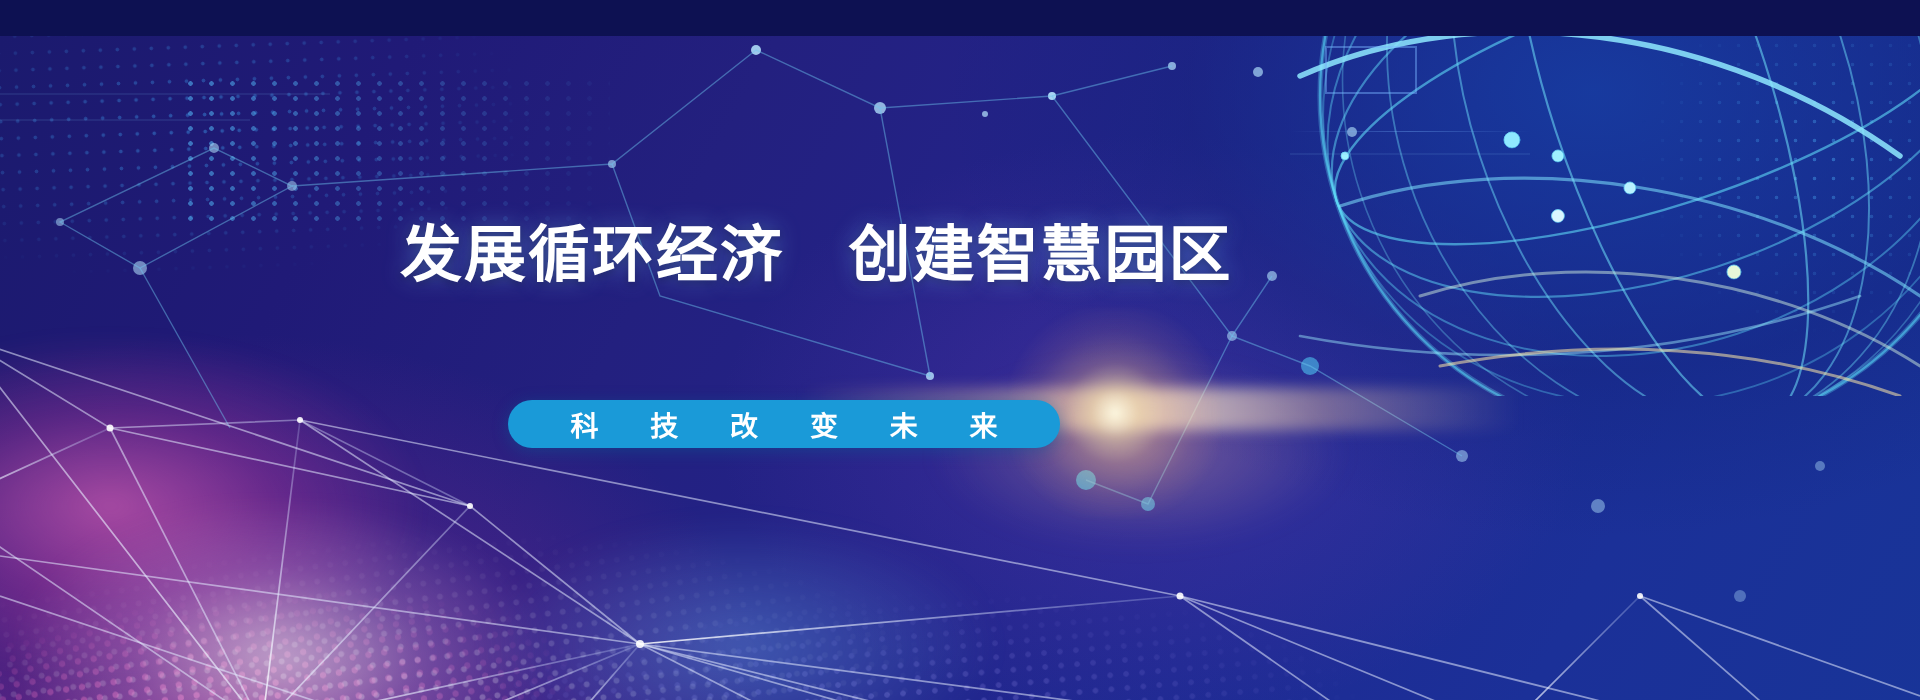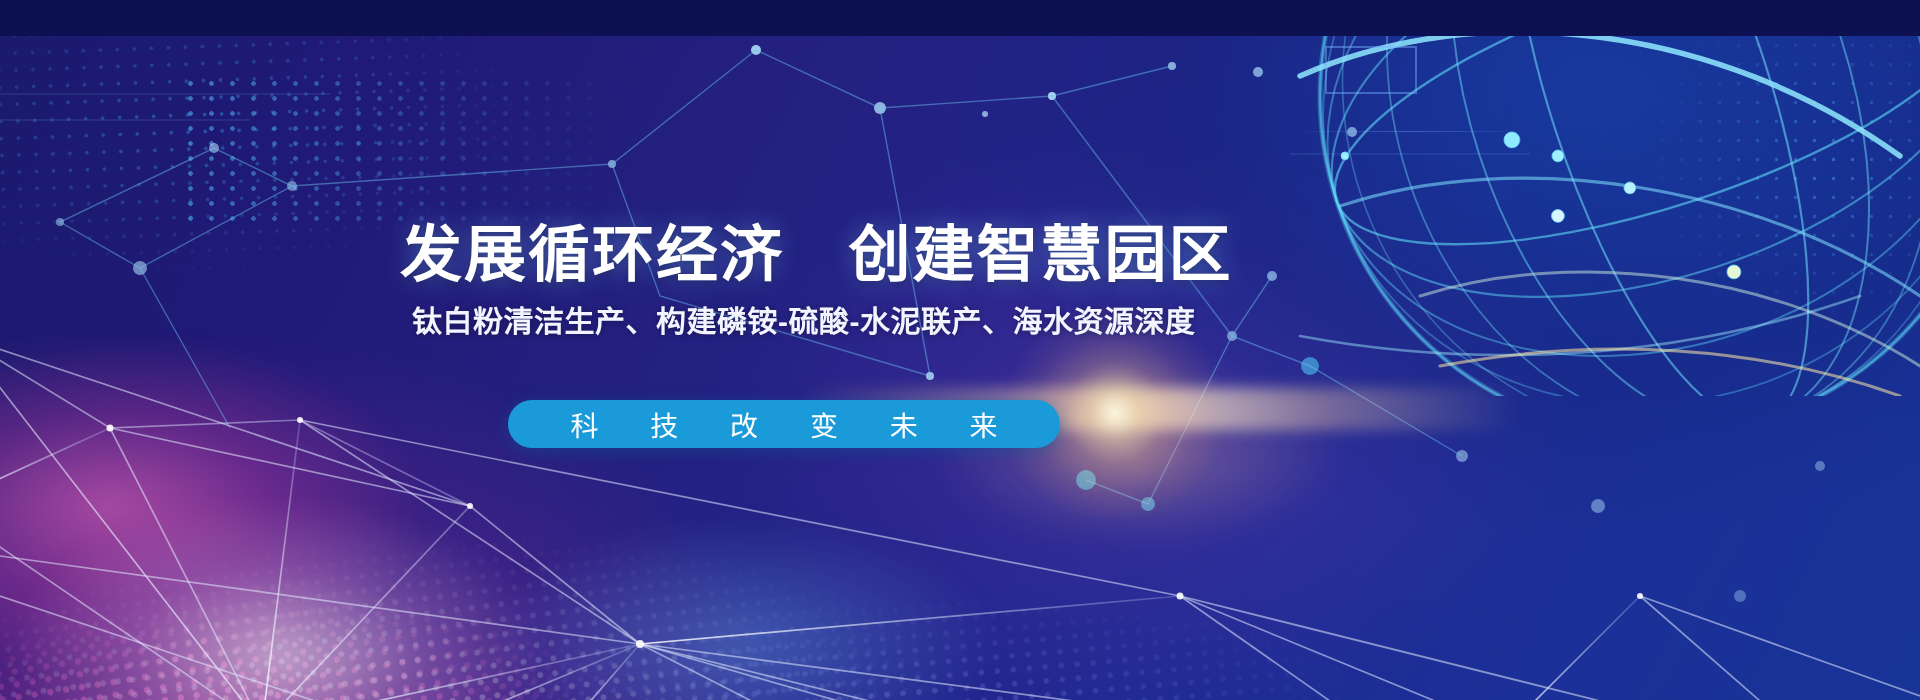--- a/index.html
+++ b/index.html
@@ -127,21 +127,21 @@
   .cta{
     position:absolute; left:508px; top:364px;
     width:552px; height:48px;
     border-radius:26px;
     background:#1a9ad8;
     display:flex; align-items:center; justify-content:center;
     box-shadow:0 3px 16px rgba(10,90,150,.45);
     cursor:pointer; border:none;
   }
   .cta-label{
-    font-size:28px; font-weight:normal; color:#ffffff;
+    font-size:28px; font-weight:bold; color:#ffffff;
     letter-spacing:22px; text-indent:22px; white-space:nowrap;
   }
 
   
   .sq{
     position:absolute; left:1325px; top:10px; width:92px; height:48px;
     border:2px solid rgba(120,180,255,.45);
   }
   .sq2{
     position:absolute; left:1290px; top:95px; width:240px; height:1px;
@@ -299,21 +299,20 @@
 
   <div class="content">
 
     <h1 class="headline">
       <span>发展循环经济</span>
       <span class="gap"></span>
       <span>创建智慧园区</span>
     </h1>
 
     <p class="subtitle">
-      <span class="line">钛白粉清洁生产、构建磷铵-硫酸-水泥联产、海水资源深度</span>
     </p>
 
     <button class="cta">
       <span class="cta-label">科 技 改 变 未 来</span>
     </button>
 
   </div>
 </div>
 
 </body></html>

